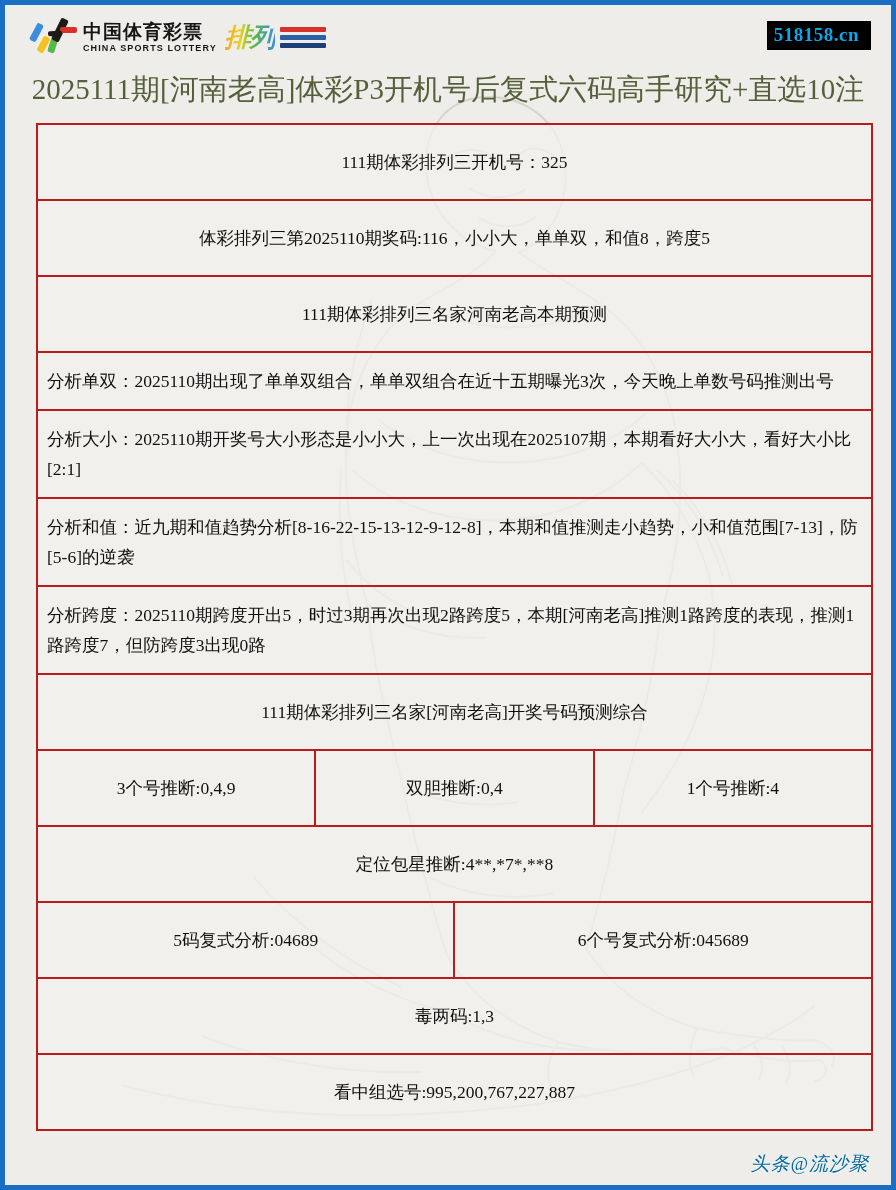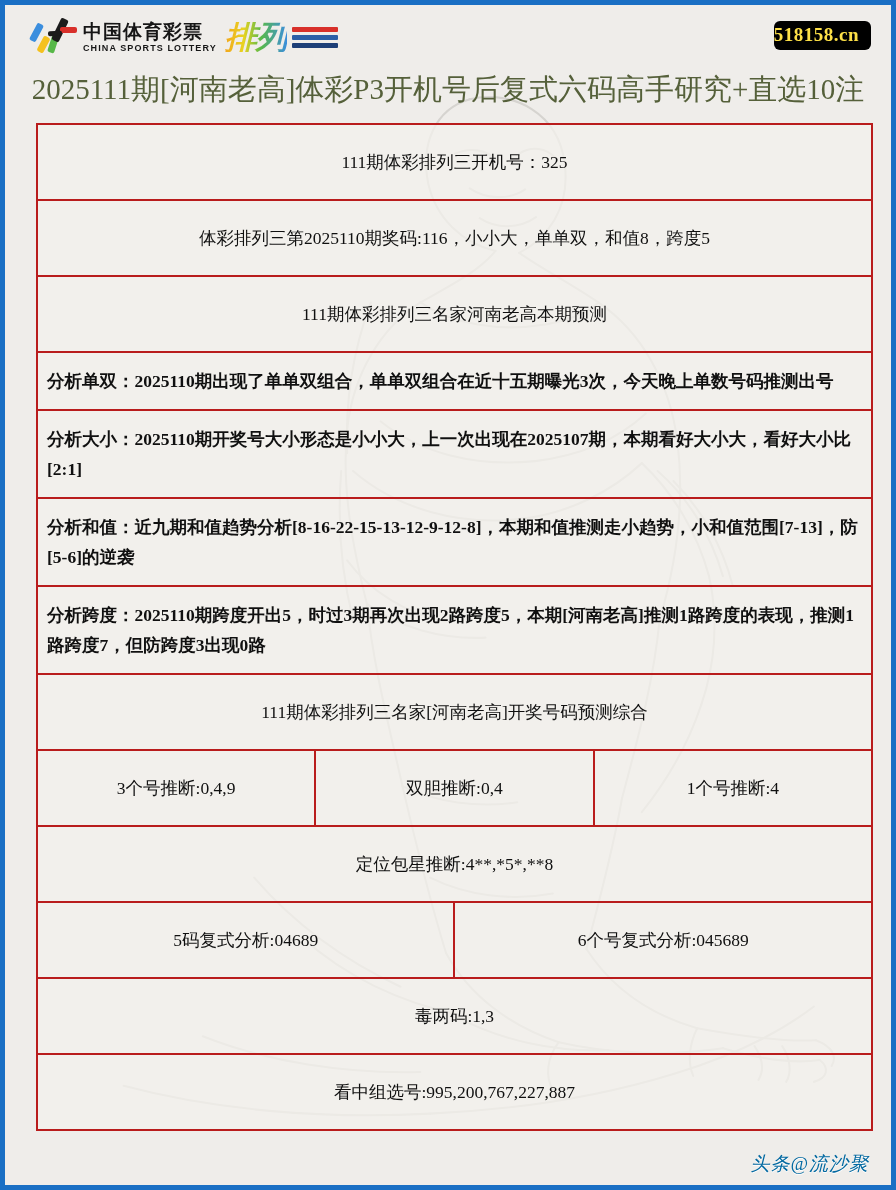--- a/index.html
+++ b/index.html
@@ -86,24 +86,24 @@
   .logo-en {
     display: block;
     font-family: Liberation Sans, sans-serif;
     font-weight: bold;
     font-size: 9px;
     color: #161616;
     letter-spacing: 1.1px;
     line-height: 12px;
   }
   .logo-pailie {
-    font-family: Liberation Serif, serif;
+    font-family: Liberation Sans, sans-serif;
     font-weight: bold;
     font-style: italic;
-    font-size: 32px;
+    font-size: 26px;
     line-height: 30px;
     margin-left: 8px;
     background: linear-gradient(90deg,#f2a71c 0%, #e8d321 30%, #58b948 58%, #3b8ede 100%);
     -webkit-background-clip: text;
     background-clip: text;
     color: transparent;
     letter-spacing: -1px;
   }
   .logo-bars {
     margin-left: 5px;
@@ -116,28 +116,27 @@
   .logo-bars span { display: block; height: 5px; border-radius: 1px; }
   .bar-r { background: #d8302a; }
   .bar-b { background: #2b5fa8; }
   .bar-n { background: #1d3f78; }
 
   .site-badge {
     position: absolute;
     right: 20px;
     top: 16px;
     background: #000000;
-    color: #fde047;
+    color: #0ea5e9;
     font-family: "Liberation Serif", serif;
     font-size: 19px;
     font-weight: bold;
     letter-spacing: 0.5px;
-    padding: 3px 12px 4px 0;
+    padding: 3px 12px 4px 7px;
     line-height: 22px;
-    border-radius: 6px;
   }
 
   
   .main-title {
     text-align: center;
     font-size: 29px;
     line-height: 36px;
     color: #55603a;
     font-family: "Liberation Serif", "DejaVu Serif", serif;
     letter-spacing: 0px;
@@ -159,21 +158,21 @@
   table.report td {
     border: 2px solid #b91c1c;
     padding: 13px 9px;
     font-size: 17.5px;
     line-height: 30px;
     color: #101010;
     vertical-align: middle;
     background: rgba(243,241,237,0.45);
   }
   td.center { text-align: center; }
-  td.left   { text-align: left; padding-left: 7px; padding-right: 7px; font-weight: bold; }
+  td.left   { text-align: left; padding-left: 7px; padding-right: 7px; }
   td.tall   { height: 48px; }
   .row-center-lg { font-size: 18px; }
 
   
   .foot-mark {
     position: absolute;
     right: 22px;
     bottom: 8px;
     font-family: "Liberation Serif", serif;
     font-style: italic;
@@ -298,21 +297,21 @@
           </tr>
           <tr>
             <td class="center tall row-center-lg" colspan="6">111期体彩排列三名家[河南老高]开奖号码预测综合</td>
           </tr>
           <tr>
             <td class="center tall" colspan="2">3个号推断:0,4,9</td>
             <td class="center tall" colspan="2">双胆推断:0,4</td>
             <td class="center tall" colspan="2">1个号推断:4</td>
           </tr>
           <tr>
-            <td class="center tall" colspan="6">定位包星推断:4**,*5*,**8</td>
+            <td class="center tall" colspan="6">定位包星推断:4**,*7*,**8</td>
           </tr>
           <tr>
             <td class="center tall" colspan="3">5码复式分析:04689</td>
             <td class="center tall" colspan="3">6个号复式分析:045689</td>
           </tr>
           <tr>
             <td class="center tall" colspan="6">毒两码:1,3</td>
           </tr>
           <tr>
             <td class="center tall" colspan="6">看中组选号:995,200,767,227,887</td>

